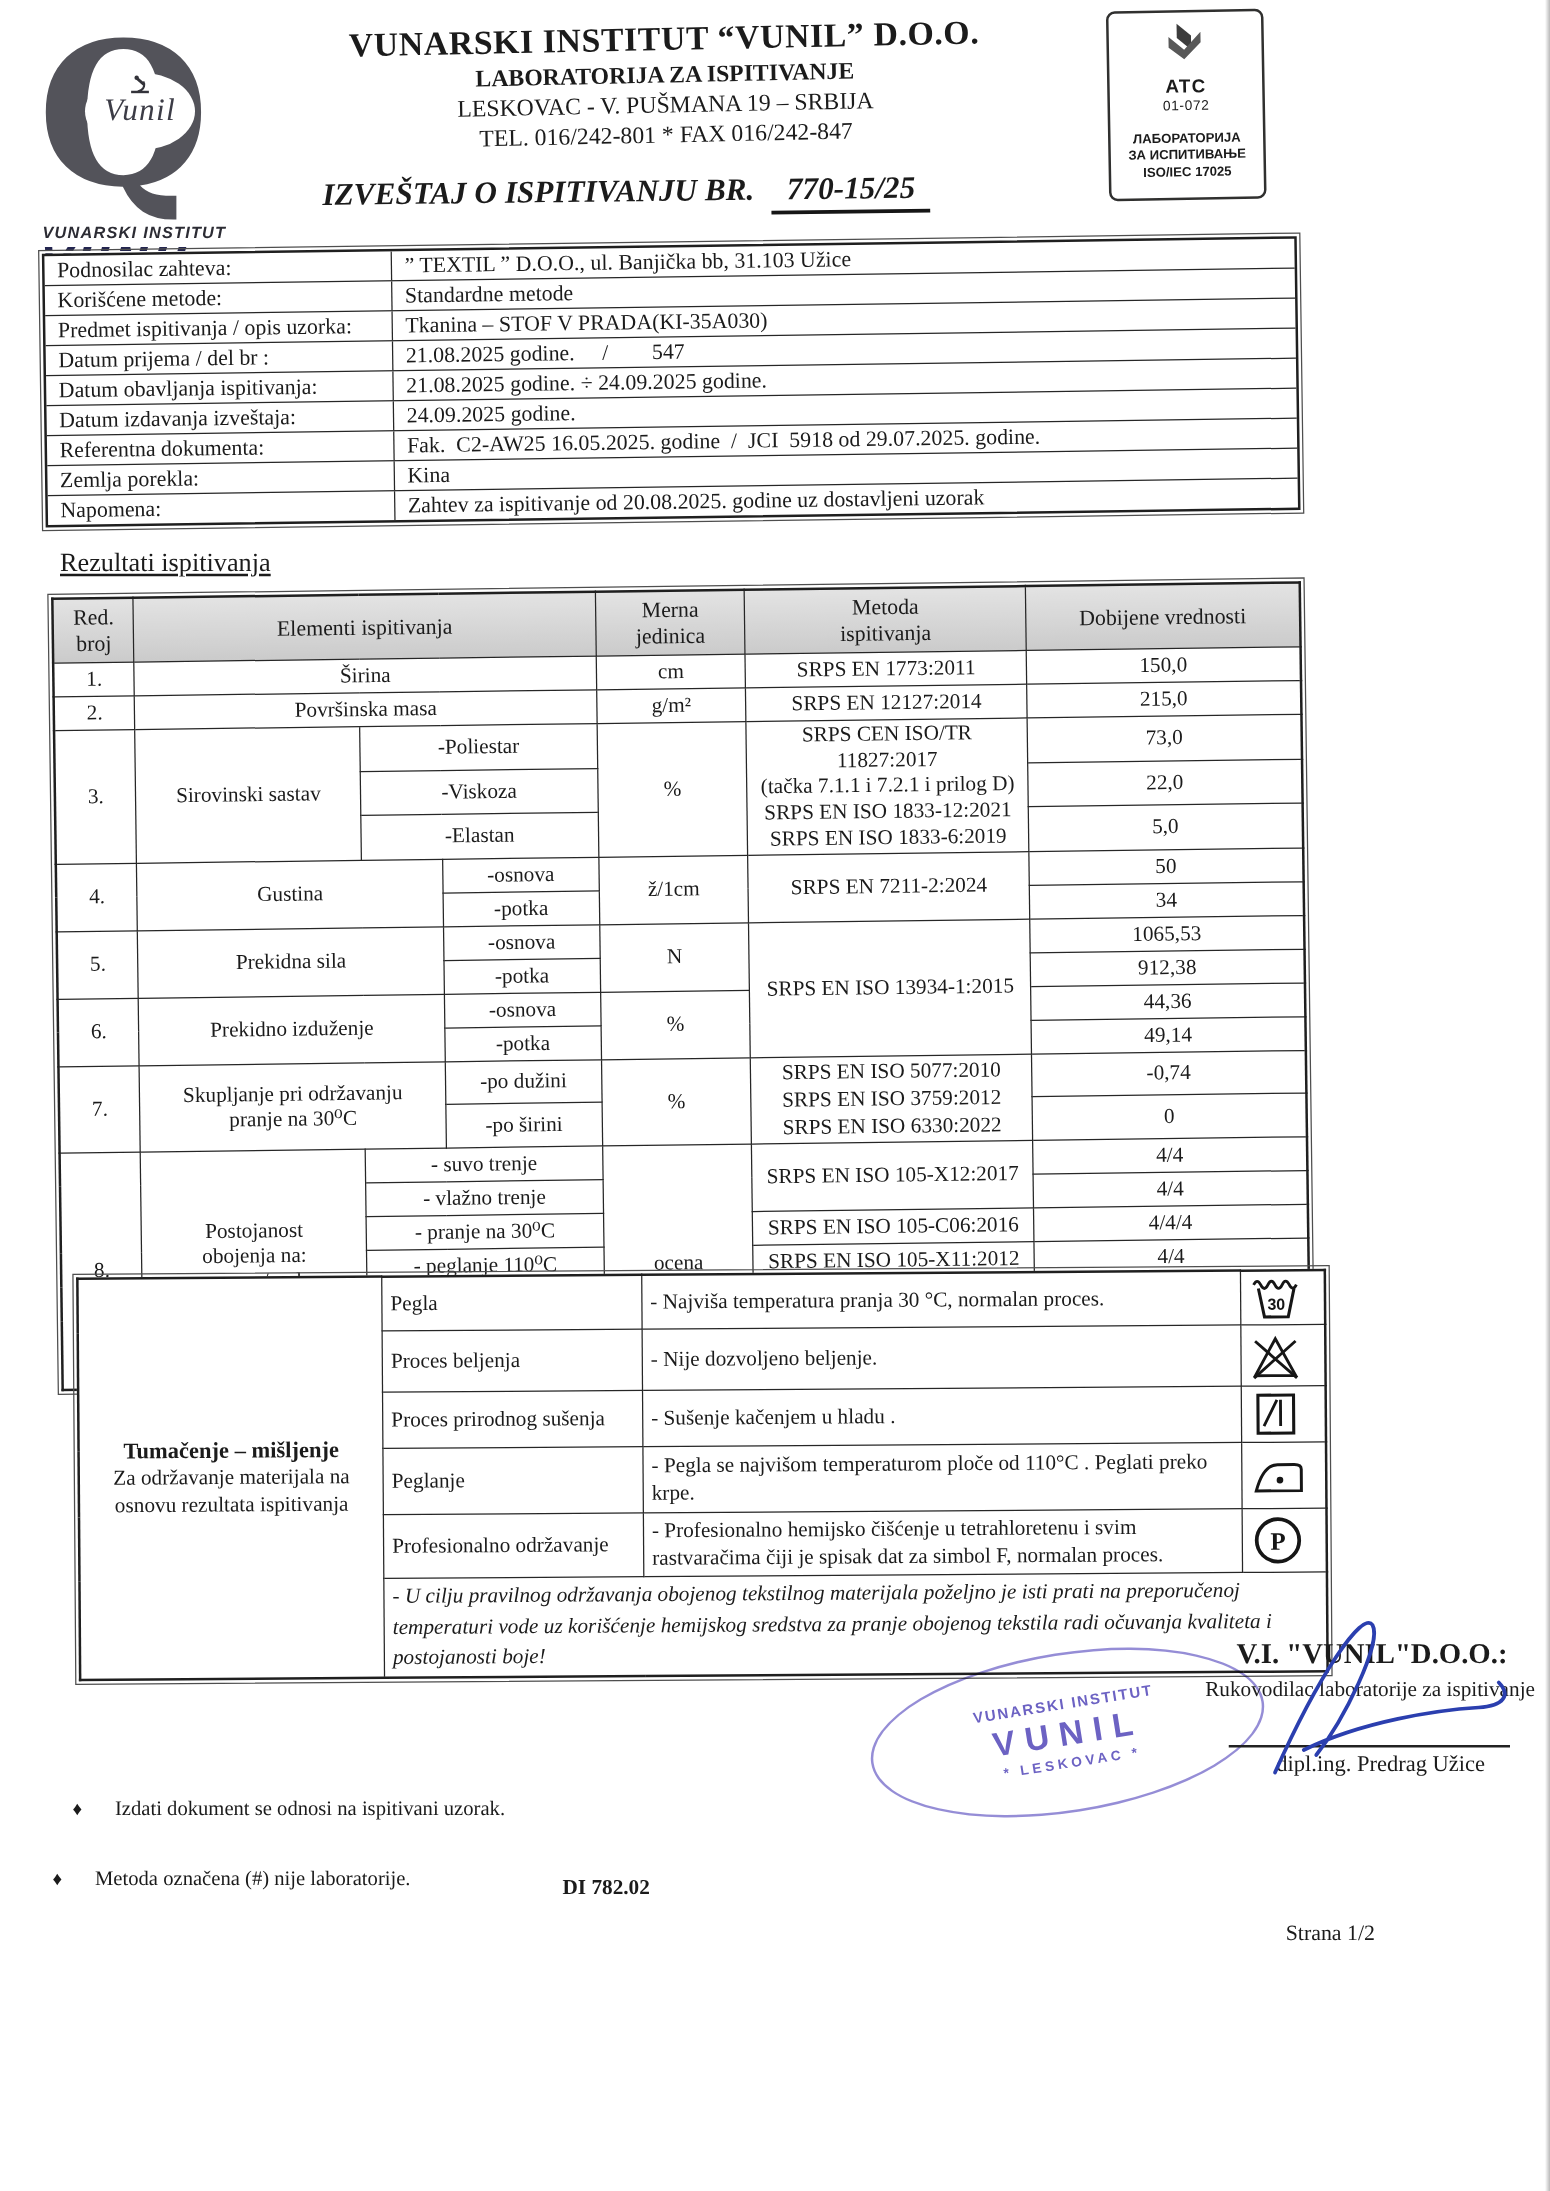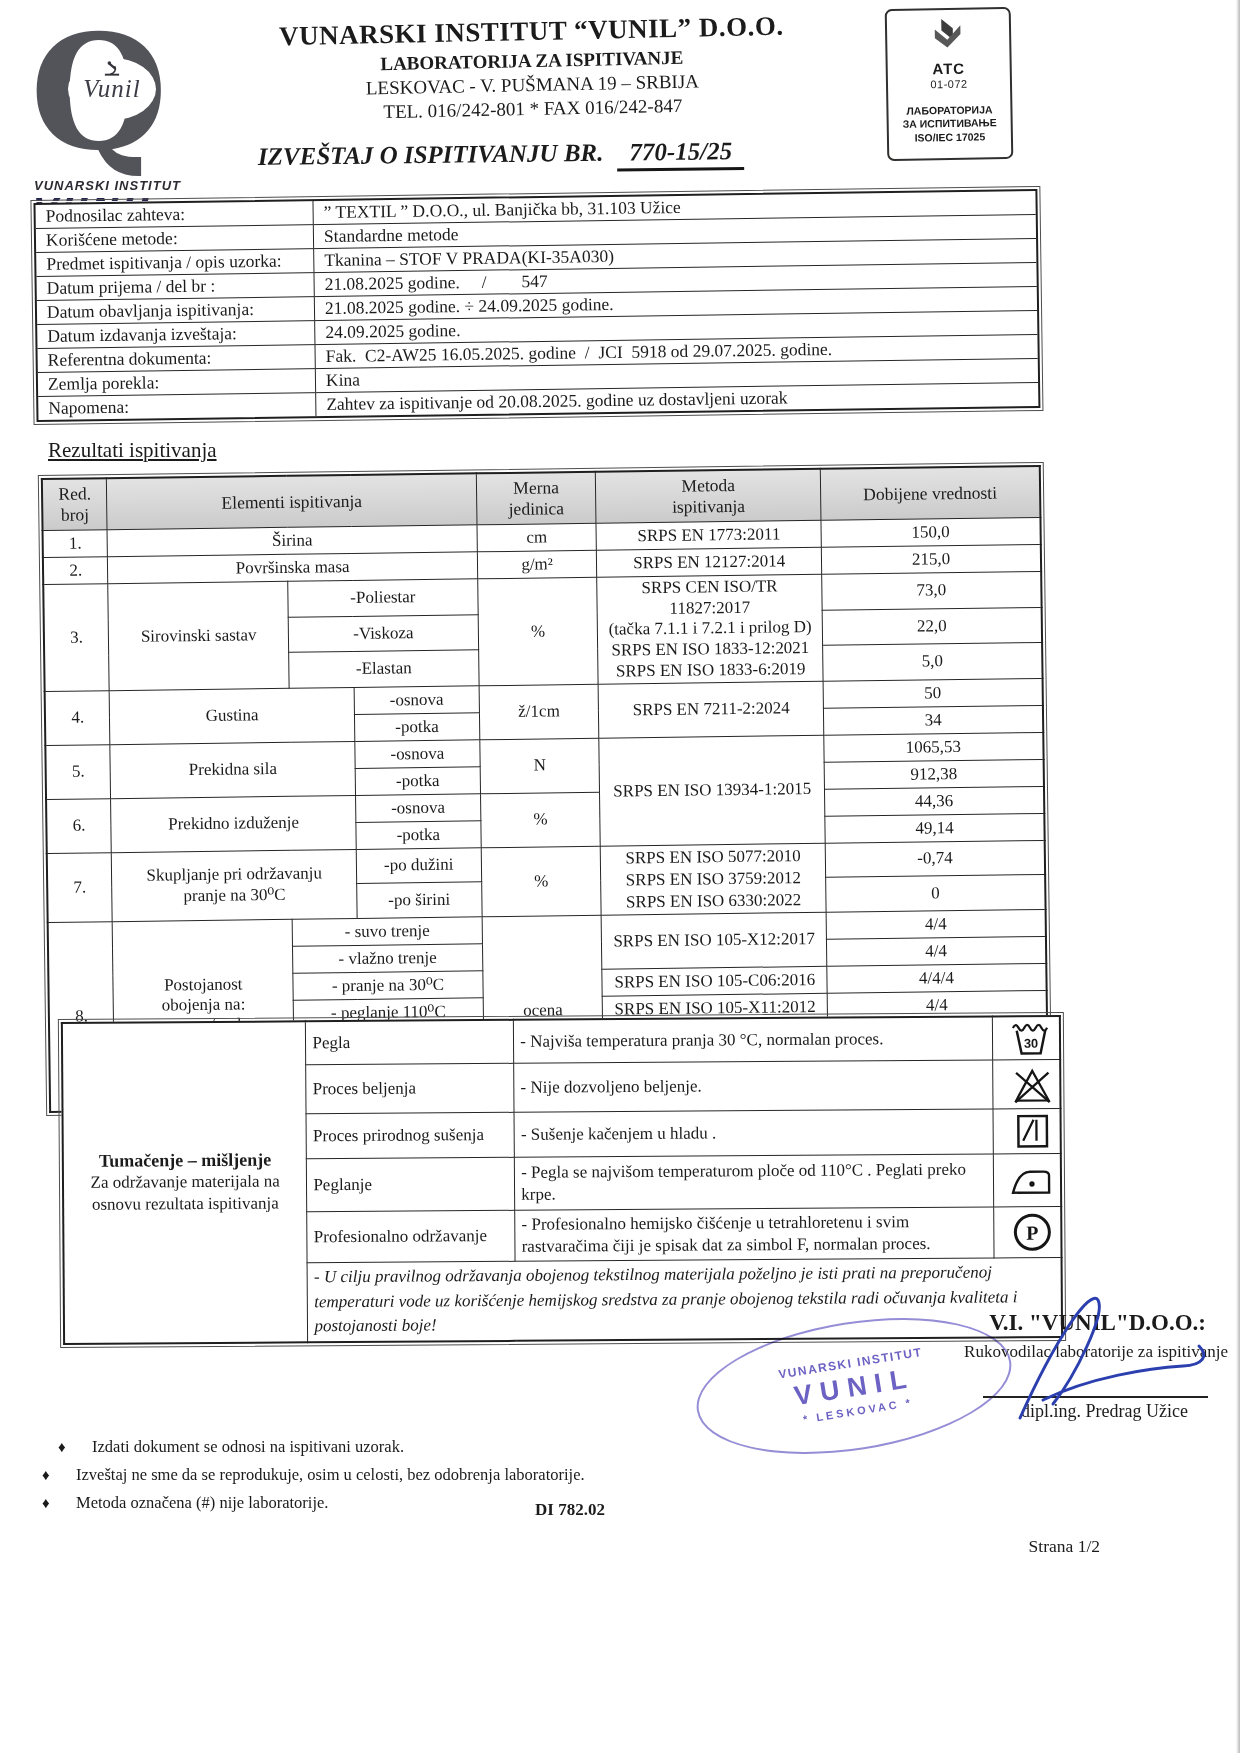--- a/index.html
+++ b/index.html
@@ -66,21 +66,21 @@
   
   table.care{position:absolute;left:62px;top:1022px;width:1000px;border-collapse:collapse;
            transform:rotate(-0.4deg);transform-origin:0 50%;background:#fff;
            border:2.4px solid #1f1f1f;outline:1px solid #4e4e4e;outline-offset:2px;}
   table.care td{border:1.4px solid #262626;font-size:17px;padding:2px 6px;vertical-align:middle;}
   td.cl{width:232px;text-align:center;}
   .cl-t{font-weight:700;font-size:18px;}
   .cl-s{font-size:17px;line-height:1.3;}
   td.cm{width:196px;text-align:left;padding-left:10px;}
   td.cd{width:470px;text-align:left;padding-left:10px;font-size:16.5px;line-height:1.3;}
-  td.ci{width:54px;text-align:right;padding:2px;border-radius:10px;}
+  td.ci{width:54px;text-align:left;padding:2px;border-radius:10px;}
   td.cnote{font-style:italic;font-size:16.5px;line-height:1.45;padding:4px 10px;}
   tr.cr1 td{height:36px;} tr.cr2 td{height:44px;} tr.cr3 td{height:40px;}
   tr.cr4 td{height:48px;} tr.cr5 td{height:46px;}
   .care-svg{display:inline-block;vertical-align:middle;}
   
   .stamp{position:absolute;left:695px;top:1322px;width:318px;height:128px;
          border:2.5px solid rgba(104,92,196,.7);border-radius:50%;transform:rotate(-9deg);
          color:rgba(96,85,190,.92);text-align:center;z-index:1;mix-blend-mode:multiply;
          display:flex;flex-direction:column;justify-content:center;box-sizing:border-box;}
   .stamp-inner{font-family:"Liberation Sans",sans-serif;}
@@ -90,21 +90,21 @@
   .sig-block{position:absolute;left:830px;top:1310px;width:400px;z-index:2;}
   .sig-co{font-size:23px;font-weight:700;text-align:right;padding-right:24px;}
   .sig-role{font-size:17px;text-align:right;padding-right:2px;margin-top:6px;}
   .sig-rule{margin:34px 22px 0 auto;width:225px;border-bottom:2px solid #222;}
   .sig-name{font-size:18px;text-align:right;padding-right:42px;margin-top:3px;}
   .squiggle{position:absolute;left:985px;top:1280px;z-index:3;}
   
   .bullet{position:absolute;left:42px;font-size:16.5px;}
   .bullet .dia{display:inline-block;width:34px;font-size:15px;}
   .b1{top:1437px;margin-left:16px;} .b2{top:1465px;} .b3{top:1493px;}
-  .doc-code{position:absolute;left:450px;top:1500px;width:240px;text-align:center;
+  .doc-code{position:absolute;left:450px;top:1500px;width:240px;
             font-size:17px;font-weight:700;}
   .page-num{position:absolute;right:140px;top:1536px;font-size:17.5px;}
   svg text{font-family:"Liberation Sans",sans-serif;}
 </style>
 </head>
 <body>
 
 <div class="page">
   <div class="scan-edge"></div>
 
@@ -415,21 +415,18 @@
     <div class="sig-rule"></div>
     <div class="sig-name">dipl.ing. Predrag Užice</div>
   </div>
   <svg class="squiggle" width="250" height="150" viewBox="0 0 250 150">
     <path d="M35 138 C70 60 105 8 113 20 C121 34 90 96 68 124 M58 120 C105 97 165 88 198 86 C218 85 224 76 214 66" stroke="#2b3faf" stroke-width="3" fill="none" stroke-linecap="round"></path>
   </svg>
 
   <div class="bullet b1">
     <span class="dia">♦</span><span>Izdati dokument se odnosi na ispitivani uzorak.</span>
   </div>
-  <div class="bullet b2">
-    <span class="dia">♦</span><span>Izveštaj ne sme da se reprodukuje, osim u celosti, bez odobrenja laboratorije.</span>
-  </div>
   <div class="bullet b3">
     <span class="dia">♦</span><span>Metoda označena (#) nije laboratorije.</span>
   </div>
   <div class="doc-code">DI 782.02</div>
   <div class="page-num">Strana 1/2</div>
 </div>
 
 </body></html>

